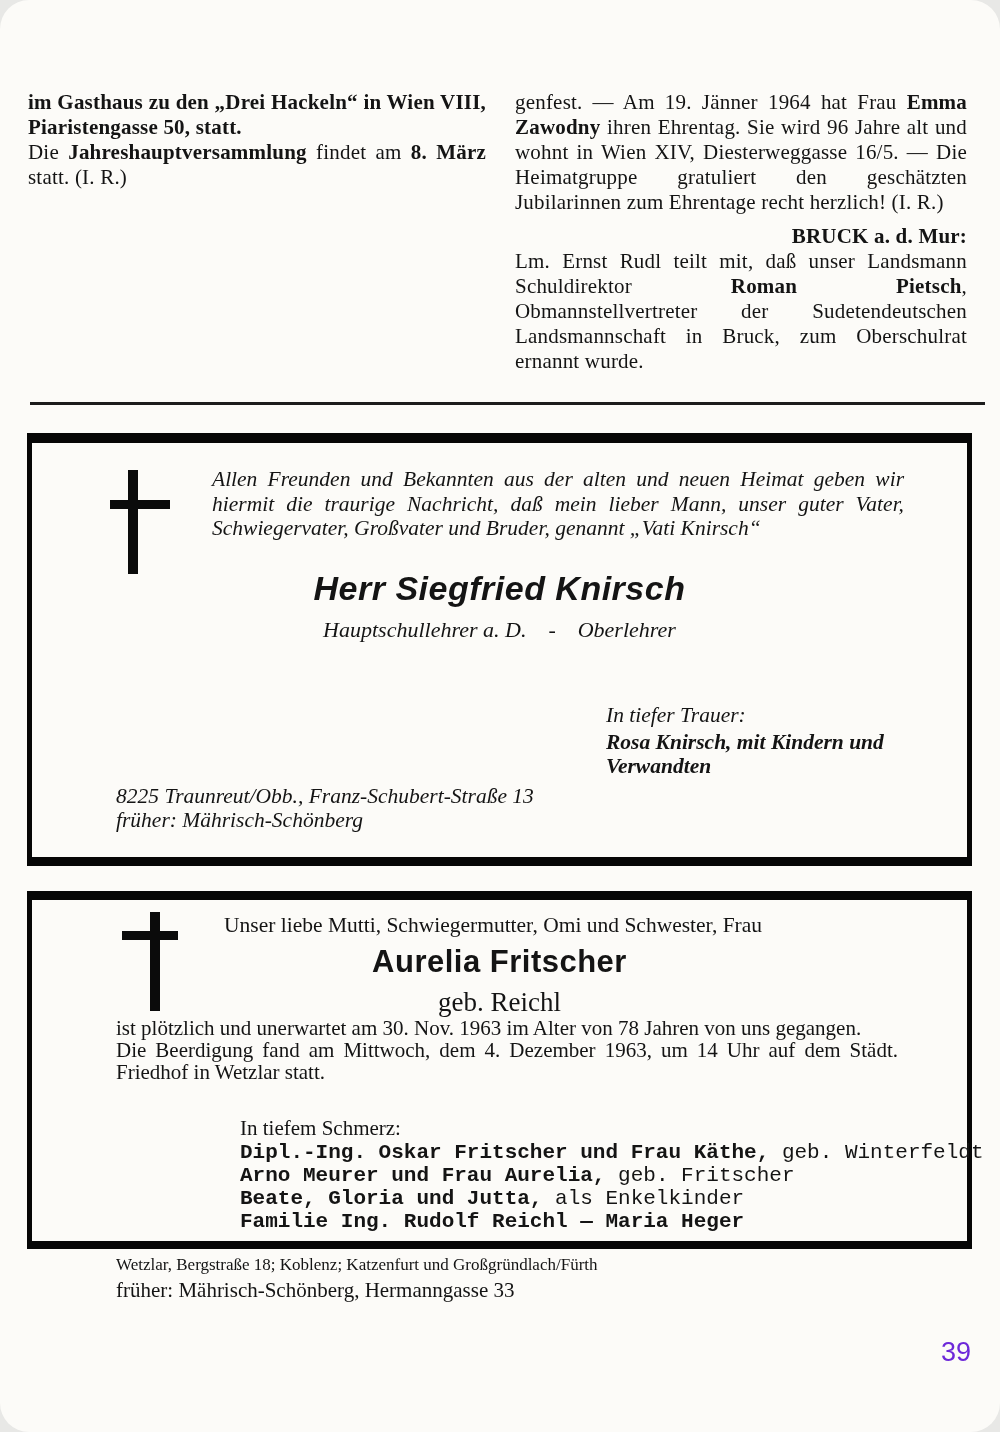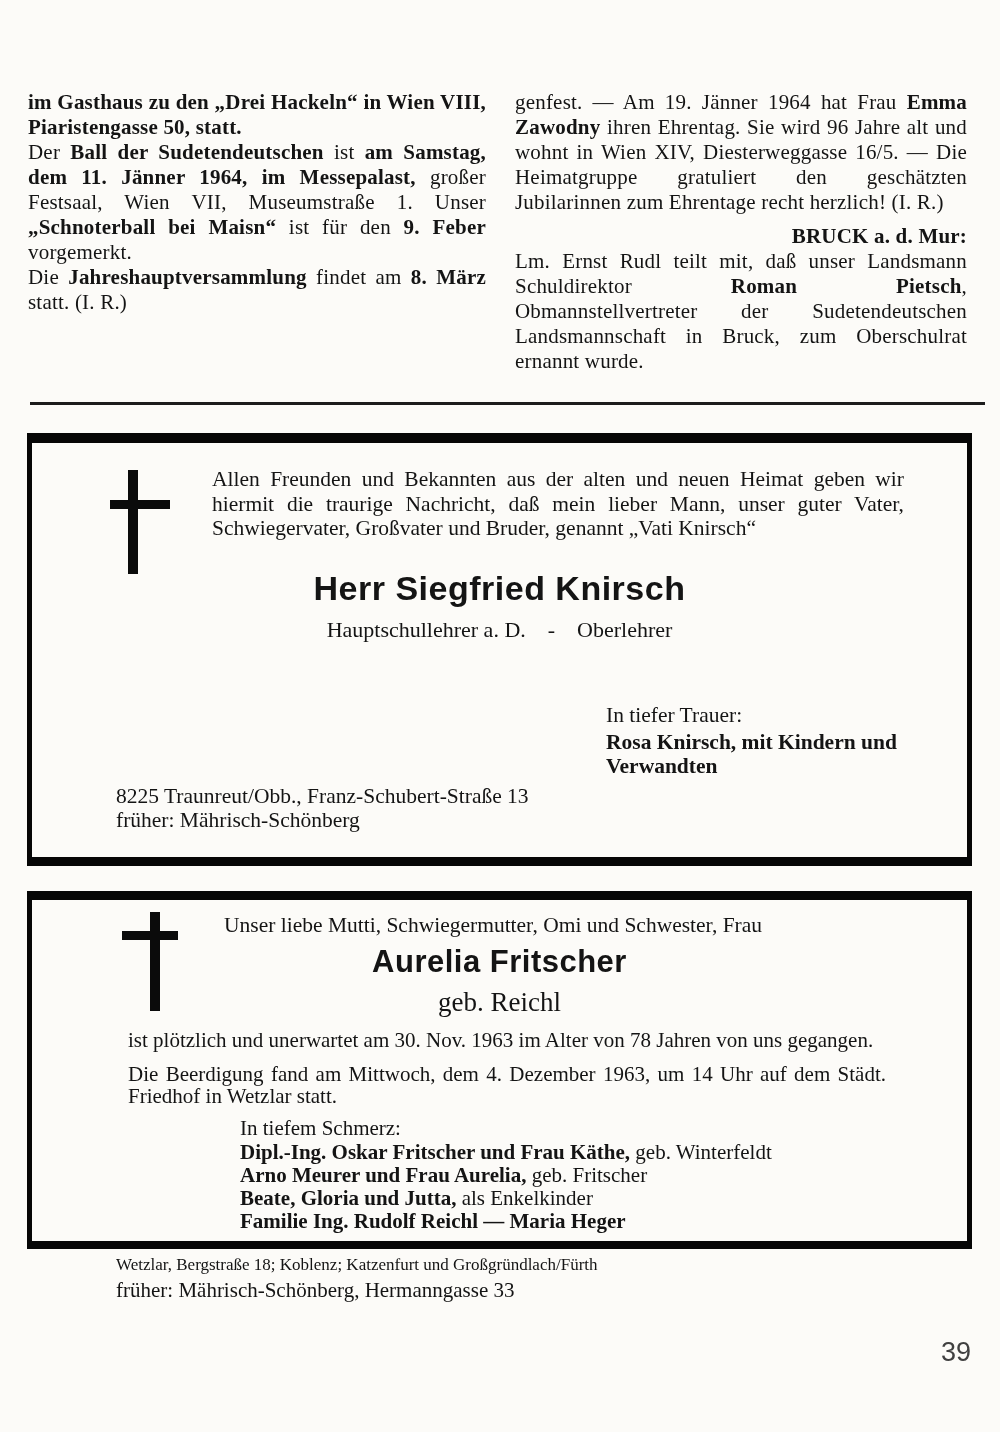--- a/index.html
+++ b/index.html
@@ -4,20 +4,21 @@
 <style>
   html,body{margin:0;padding:0;background:#e8e8e6;}
   .page{
     position:relative;
     width:1000px;height:1432px;
     margin:0 auto;
     background:#fcfbf8;
     color:#141414;
     font-family:"Liberation Serif",serif;
     overflow:hidden;
+    border-radius:29px;
   }
   
   .col{position:absolute;top:90px;}
   .col-left{left:28px;width:458px;}
   .col-right{left:515px;width:452px;}
   p.news{
     margin:0;
     font-size:21px;
     line-height:25px;
     text-align:justify;
@@ -27,21 +28,21 @@
   p.news.heading{margin-top:9px;text-align:right;}
   
   .divider{position:absolute;left:30px;top:402px;width:955px;height:3px;background:#1c1c1c;}
   
   .obit{
     position:absolute;left:27px;width:945px;
     box-sizing:border-box;
     border-style:solid;border-color:#060606;
     background:#fcfbf8;
   }
-  .obit1{top:433px;height:433px;border-width:10px 5px 9px 5px;}
+  .obit1{top:433px;height:433px;border-width:10px 5px 9px 5px;font-style:italic;}
   .obit2{top:891px;height:358px;border-width:9px 5px 8px 5px;}
   .obit p{margin:0;}
   
   .cross{position:absolute;}
   .cross .v,.cross .h{position:absolute;background:#0b0b0b;}
   .cross1{left:78px;top:27px;width:60px;height:104px;}
   .cross1 .v{left:18px;top:0;width:10px;height:104px;}
   .cross1 .h{left:0;top:30px;width:60px;height:9px;}
   .cross2{left:90px;top:12px;width:56px;height:99px;}
   .cross2 .v{left:28px;top:0;width:10px;height:99px;}
@@ -57,42 +58,41 @@
   .obit1-body{position:absolute;left:84px;top:206px;width:778px;font-size:21.5px;line-height:23px;text-align:justify;}
   .obit1-trauer{position:absolute;left:574px;top:260px;font-size:21.5px;}
   .obit1-mourners{position:absolute;left:574px;top:287px;width:300px;font-size:21.5px;line-height:24px;font-weight:bold;}
   .obit1-addr1{position:absolute;left:84px;top:341px;font-size:21.5px;}
   .obit1-addr2{position:absolute;left:84px;top:365px;font-size:21.5px;}
   
   .obit2-intro{position:absolute;left:192px;top:13px;font-size:21.5px;}
   .obit2-name{top:44px;font-size:31px;}
   .obit2-maiden{position:absolute;left:0;top:87px;width:100%;text-align:center;font-size:27px;}
   .obit2-body{position:absolute;left:84px;top:117px;width:782px;font-size:21px;line-height:22.2px;text-align:justify;}
-  .obit2-body p{margin:12px;}
+  .obit2-body p{margin:0;}
   .obit2-schmerz{position:absolute;left:208px;top:216px;font-size:21px;}
   .mourner-list{position:absolute;left:208px;top:241px;width:700px;}
-  .mourner-list p{font-size:21px;line-height:23px;white-space:nowrap;}
+  .mourner-list p{font-size:21px;line-height:23px;white-space:nowrap;font-family:Liberation Mono, monospace;}
   .mourner-list b{font-weight:bold;}
   .obit2-addr1{position:absolute;left:84px;top:355px;font-size:17px;}
   .obit2-addr2{position:absolute;left:84px;top:378px;font-size:21px;}
   
   .page-number{
     position:absolute;right:29px;top:1337px;
     font-family:"Liberation Sans",sans-serif;
-    font-size:27px;color:#404040;
+    font-size:27px;color:#6d28d9;
   }
 </style>
 </head>
 <body>
 
 <div class="page">
 
   <div class="col col-left">
     <p class="news"><b>im Gasthaus zu den „Drei Hackeln“ in Wien VIII, Piaristengasse 50, statt.</b></p>
-    <p class="news">Der <b>Ball der Sudetendeutschen</b> ist <b>am Samstag, dem 11. Jänner 1964, im Messepalast,</b> großer Festsaal, Wien VII, Museumstraße 1. Unser <b>„Schnoterball bei Maisn“</b> ist für den <b>9. Feber</b> vorgemerkt.</p>
     <p class="news">Die <b>Jahreshauptversammlung</b> findet am <b>8. März</b> statt. (I. R.)</p>
   </div>
 
   <div class="col col-right">
     <p class="news">genfest. — Am 19. Jänner 1964 hat Frau <b>Emma Zawodny</b> ihren Ehrentag. Sie wird 96 Jahre alt und wohnt in Wien XIV, Diesterweggasse 16/5. — Die Heimatgruppe gratuliert den geschätzten Jubilarinnen zum Ehrentage recht herzlich! (I. R.)</p>
     <p class="news heading"><b>BRUCK a. d. Mur:</b></p>
     <p class="news">Lm. Ernst Rudl teilt mit, daß unser Landsmann Schuldirektor <b>Roman Pietsch</b>, Obmannstellvertreter der Sudetendeutschen Landsmannschaft in Bruck, zum Oberschulrat ernannt wurde.</p>
   </div>
 
   <div class="divider"></div>

